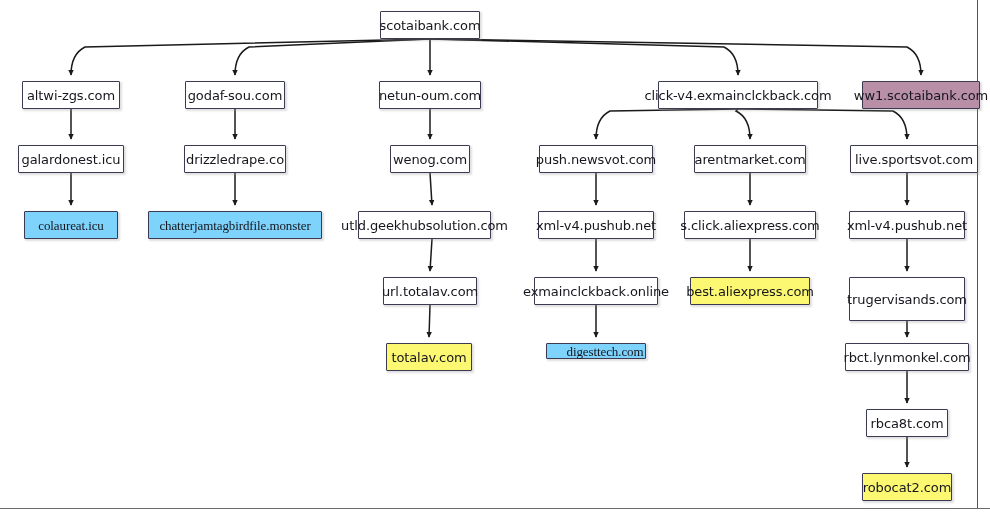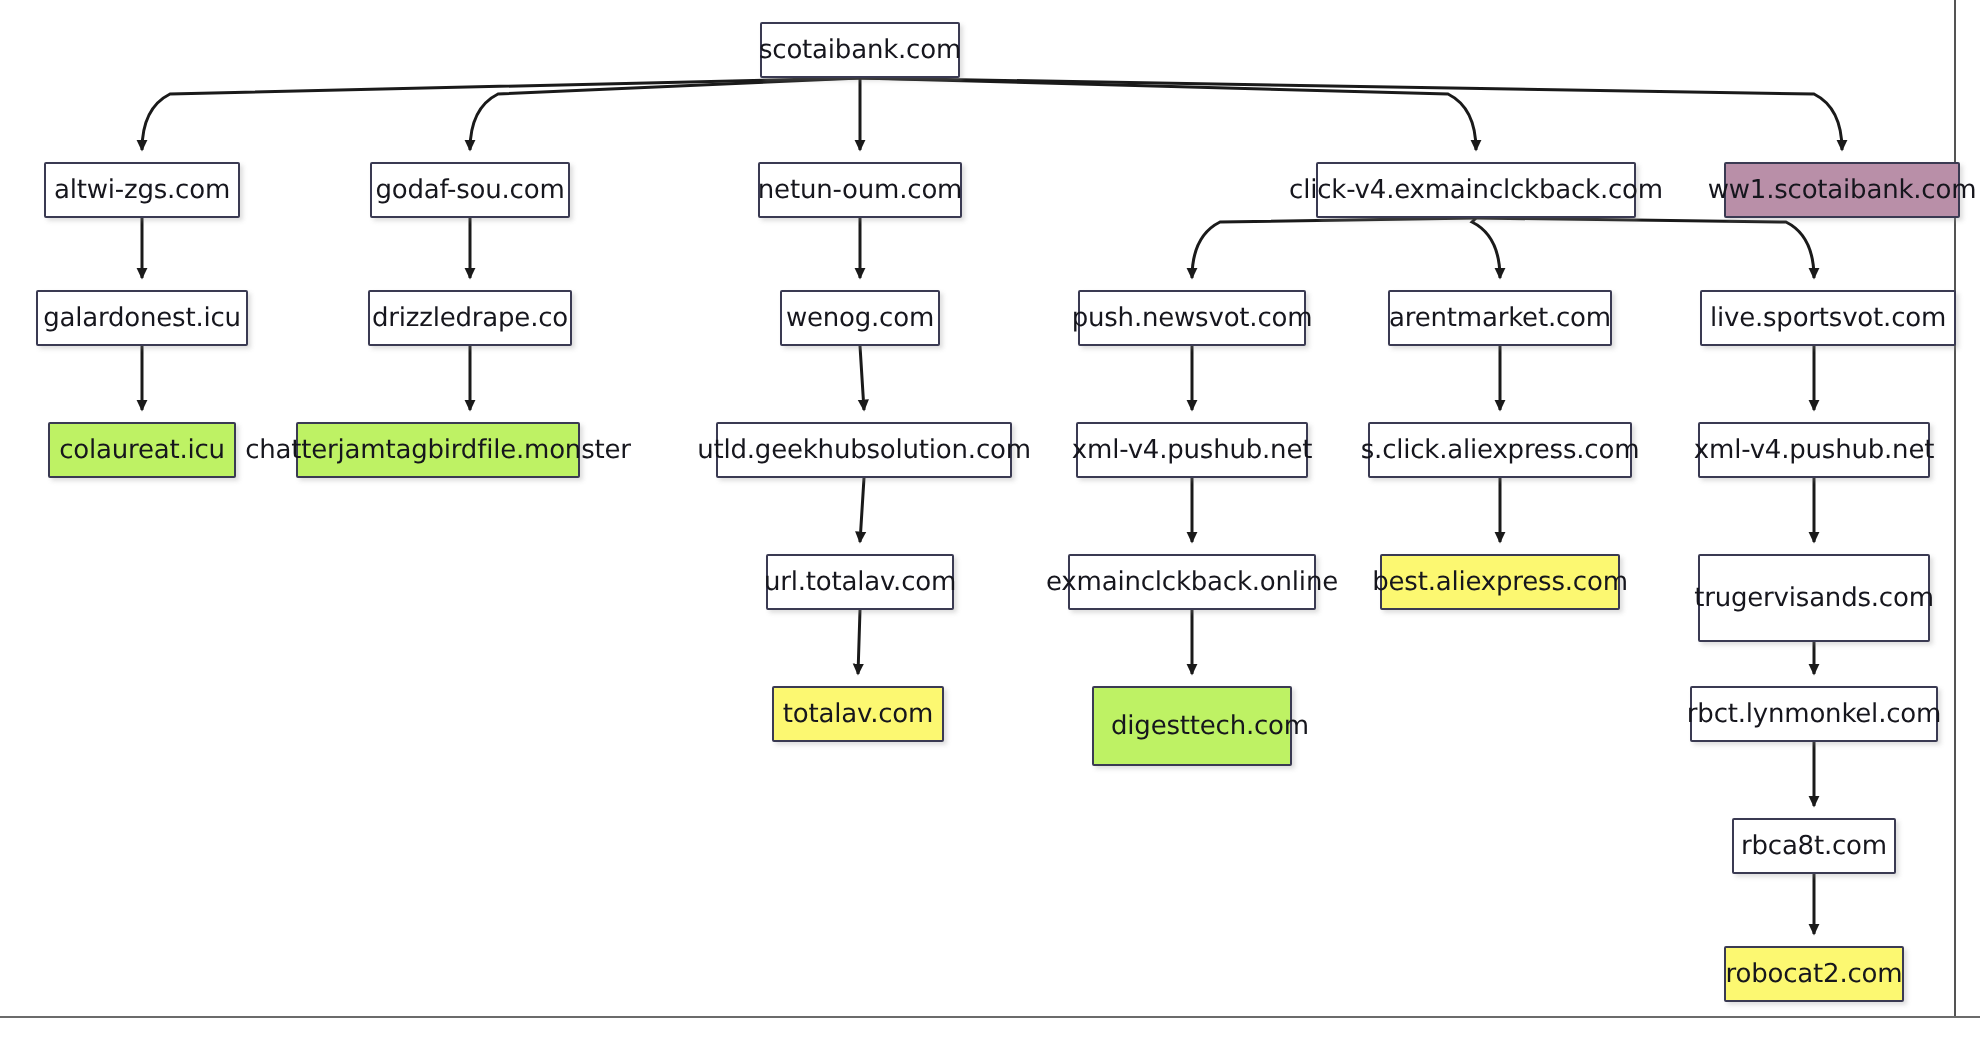--- a/index.html
+++ b/index.html
@@ -53,21 +53,21 @@
     letter-spacing: -0.1px;
     display: flex;
     align-items: center;
     justify-content: center;
     text-align: center;
     white-space: nowrap;
     box-shadow: 1.5px 1.5px 2px rgba(150,150,150,0.30);
     border-radius: 1px;
     z-index: 2;
   }
-  .node.red    { background: #bef264; }
+  .node.red    { background: #7dd3fc; font-family: Liberation Serif, serif; }
   .node.yellow { background: #fcf871; }
   .node.purple { background: #b98fa8; }
 </style>
 </head>
 <body>
 
 <div id="canvas">
 
   <svg id="edges" viewBox="0 0 990 526" xmlns="http://www.w3.org/2000/svg">
     <defs>
@@ -117,51 +117,51 @@
       </div>
       <div class="node red" style="left: 24px; top: 211px; width: 94px; height: 28px;">
         <span>colaureat.icu</span>
       </div>
       <div class="node " style="left: 185px; top: 81px; width: 100px; height: 28px;">
         <span>godaf-sou.com</span>
       </div>
       <div class="node " style="left: 184px; top: 145px; width: 102px; height: 28px;">
         <span>drizzledrape.co</span>
       </div>
-      <div class="node red" style="left: 148px; top: 211px; width: 142px; height: 28px;">
+      <div class="node red" style="left: 148px; top: 211px; width: 174px; height: 28px;">
         <span>chatterjamtagbirdfile.monster</span>
       </div>
       <div class="node " style="left: 379px; top: 81px; width: 102px; height: 28px;">
         <span>netun-oum.com</span>
       </div>
       <div class="node " style="left: 390px; top: 145px; width: 80px; height: 28px;">
         <span>wenog.com</span>
       </div>
-      <div class="node " style="left: 358px; top: 211px; width: 148px; height: 28px;">
+      <div class="node " style="left: 358px; top: 211px; width: 133px; height: 28px;">
         <span>utld.geekhubsolution.com</span>
       </div>
       <div class="node " style="left: 383px; top: 277px; width: 94px; height: 28px;">
         <span>url.totalav.com</span>
       </div>
       <div class="node yellow" style="left: 386px; top: 343px; width: 86px; height: 28px;">
         <span>totalav.com</span>
       </div>
       <div class="node " style="left: 658px; top: 81px; width: 160px; height: 28px;">
         <span>click-v4.exmainclckback.com</span>
       </div>
       <div class="node " style="left: 539px; top: 145px; width: 114px; height: 28px;">
         <span>push.newsvot.com</span>
       </div>
       <div class="node " style="left: 538px; top: 211px; width: 116px; height: 28px;">
         <span>xml-v4.pushub.net</span>
       </div>
       <div class="node " style="left: 534px; top: 277px; width: 124px; height: 28px;">
         <span>exmainclckback.online</span>
       </div>
-      <div class="node red" style="left: 546px; top: 343px; width: 100px; height: 40px; padding-left: 18px;">
+      <div class="node red" style="left: 546px; top: 343px; width: 100px; height: 16px; padding-left: 18px;">
         <span>digesttech.com</span>
       </div>
       <div class="node " style="left: 694px; top: 145px; width: 112px; height: 28px;">
         <span>arentmarket.com</span>
       </div>
       <div class="node " style="left: 684px; top: 211px; width: 132px; height: 28px;">
         <span>s.click.aliexpress.com</span>
       </div>
       <div class="node yellow" style="left: 690px; top: 277px; width: 120px; height: 28px;">
         <span>best.aliexpress.com</span>

